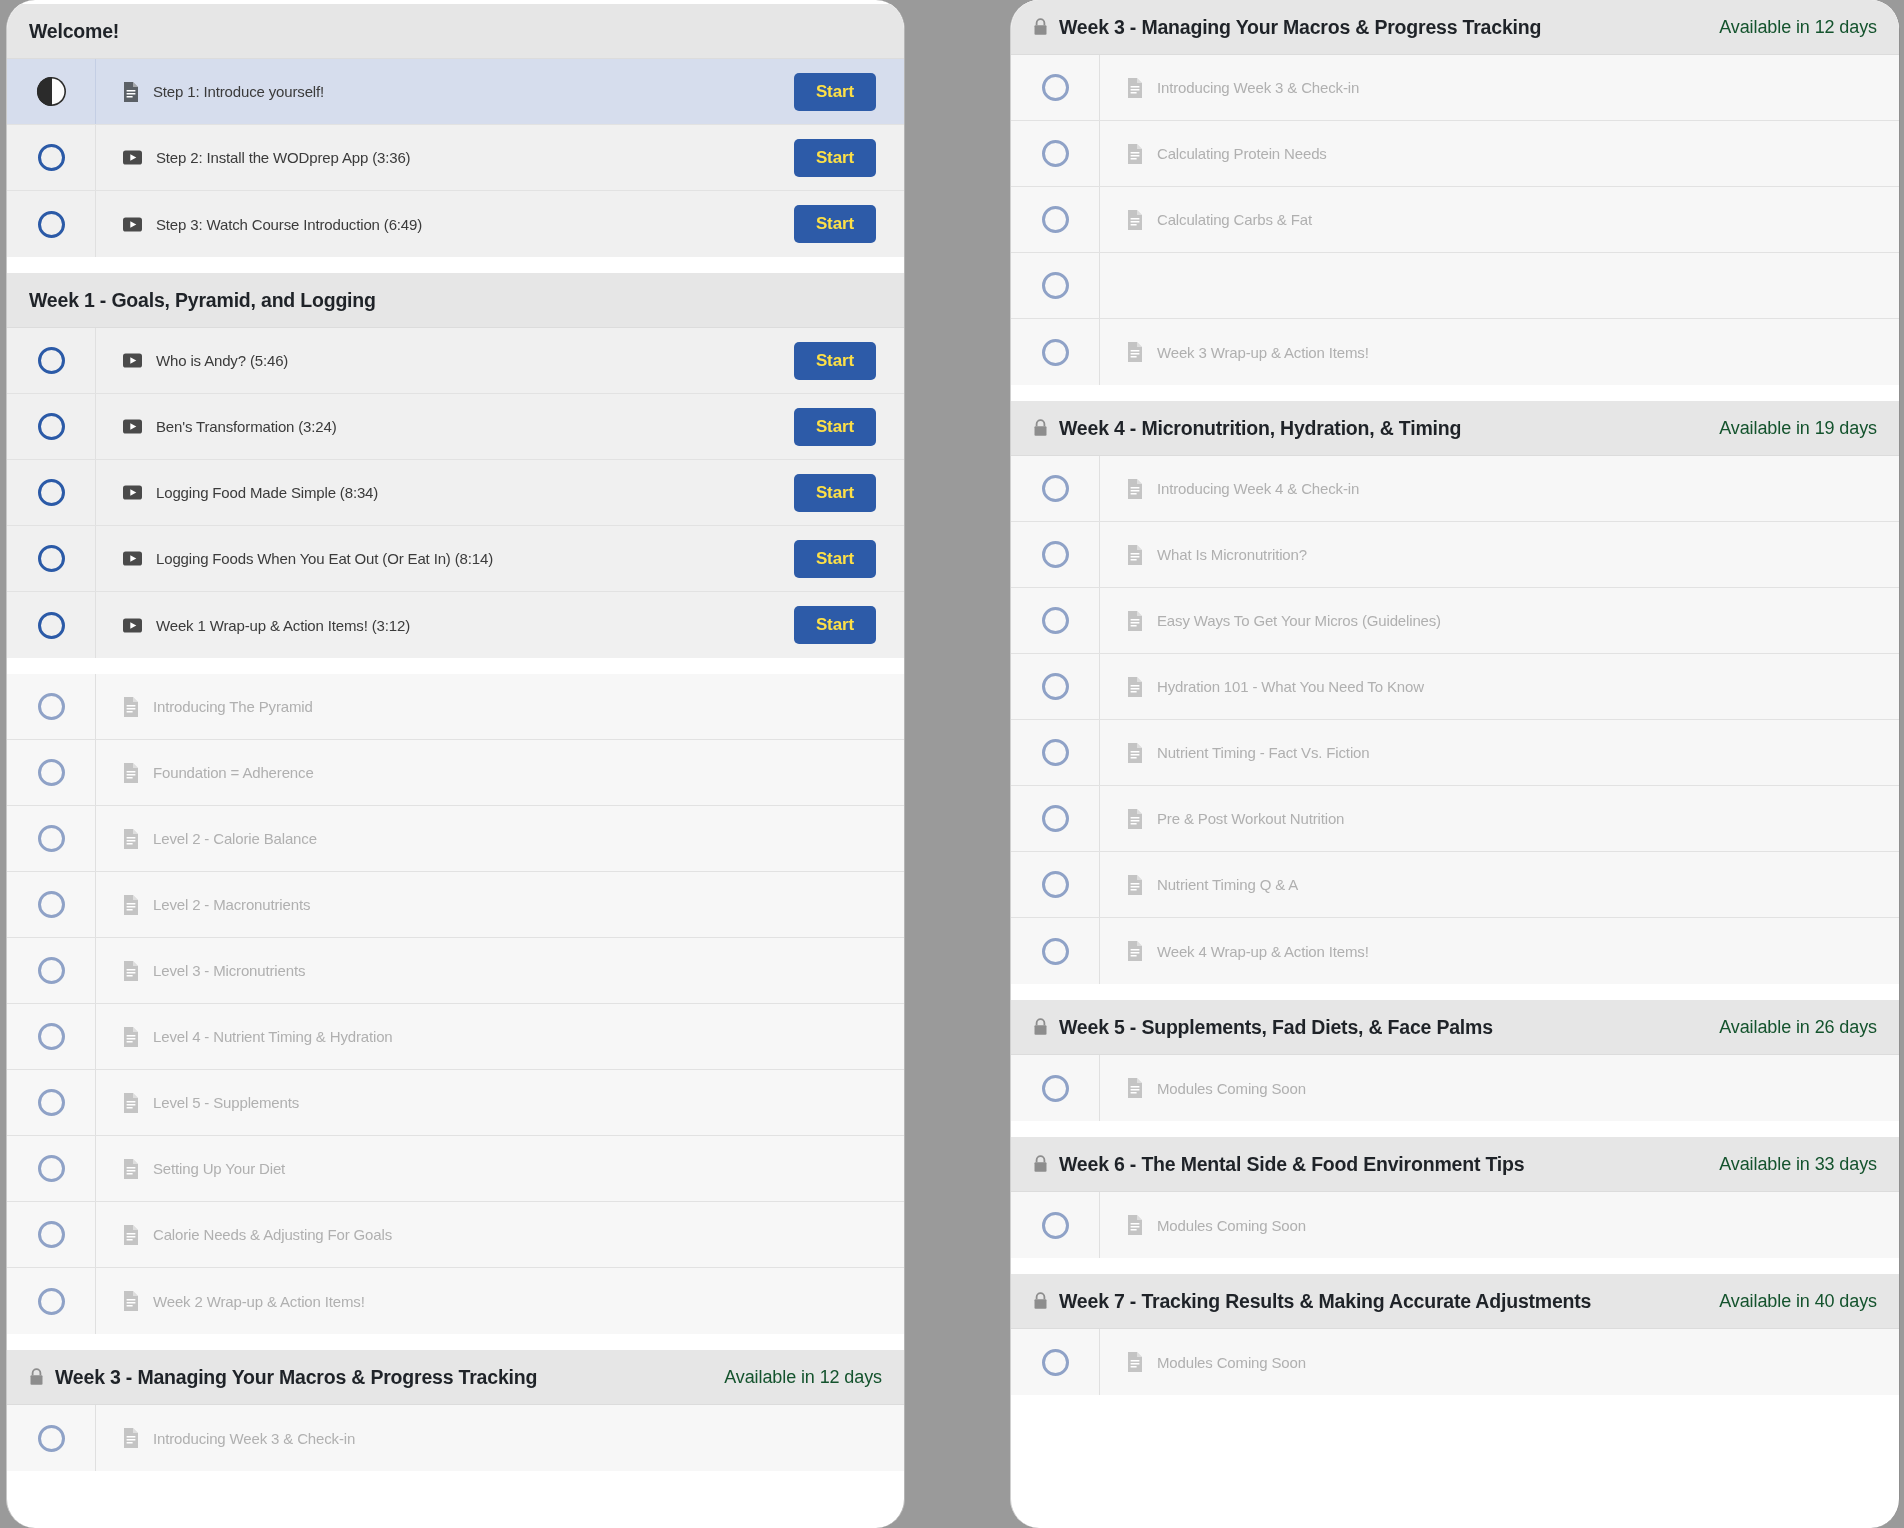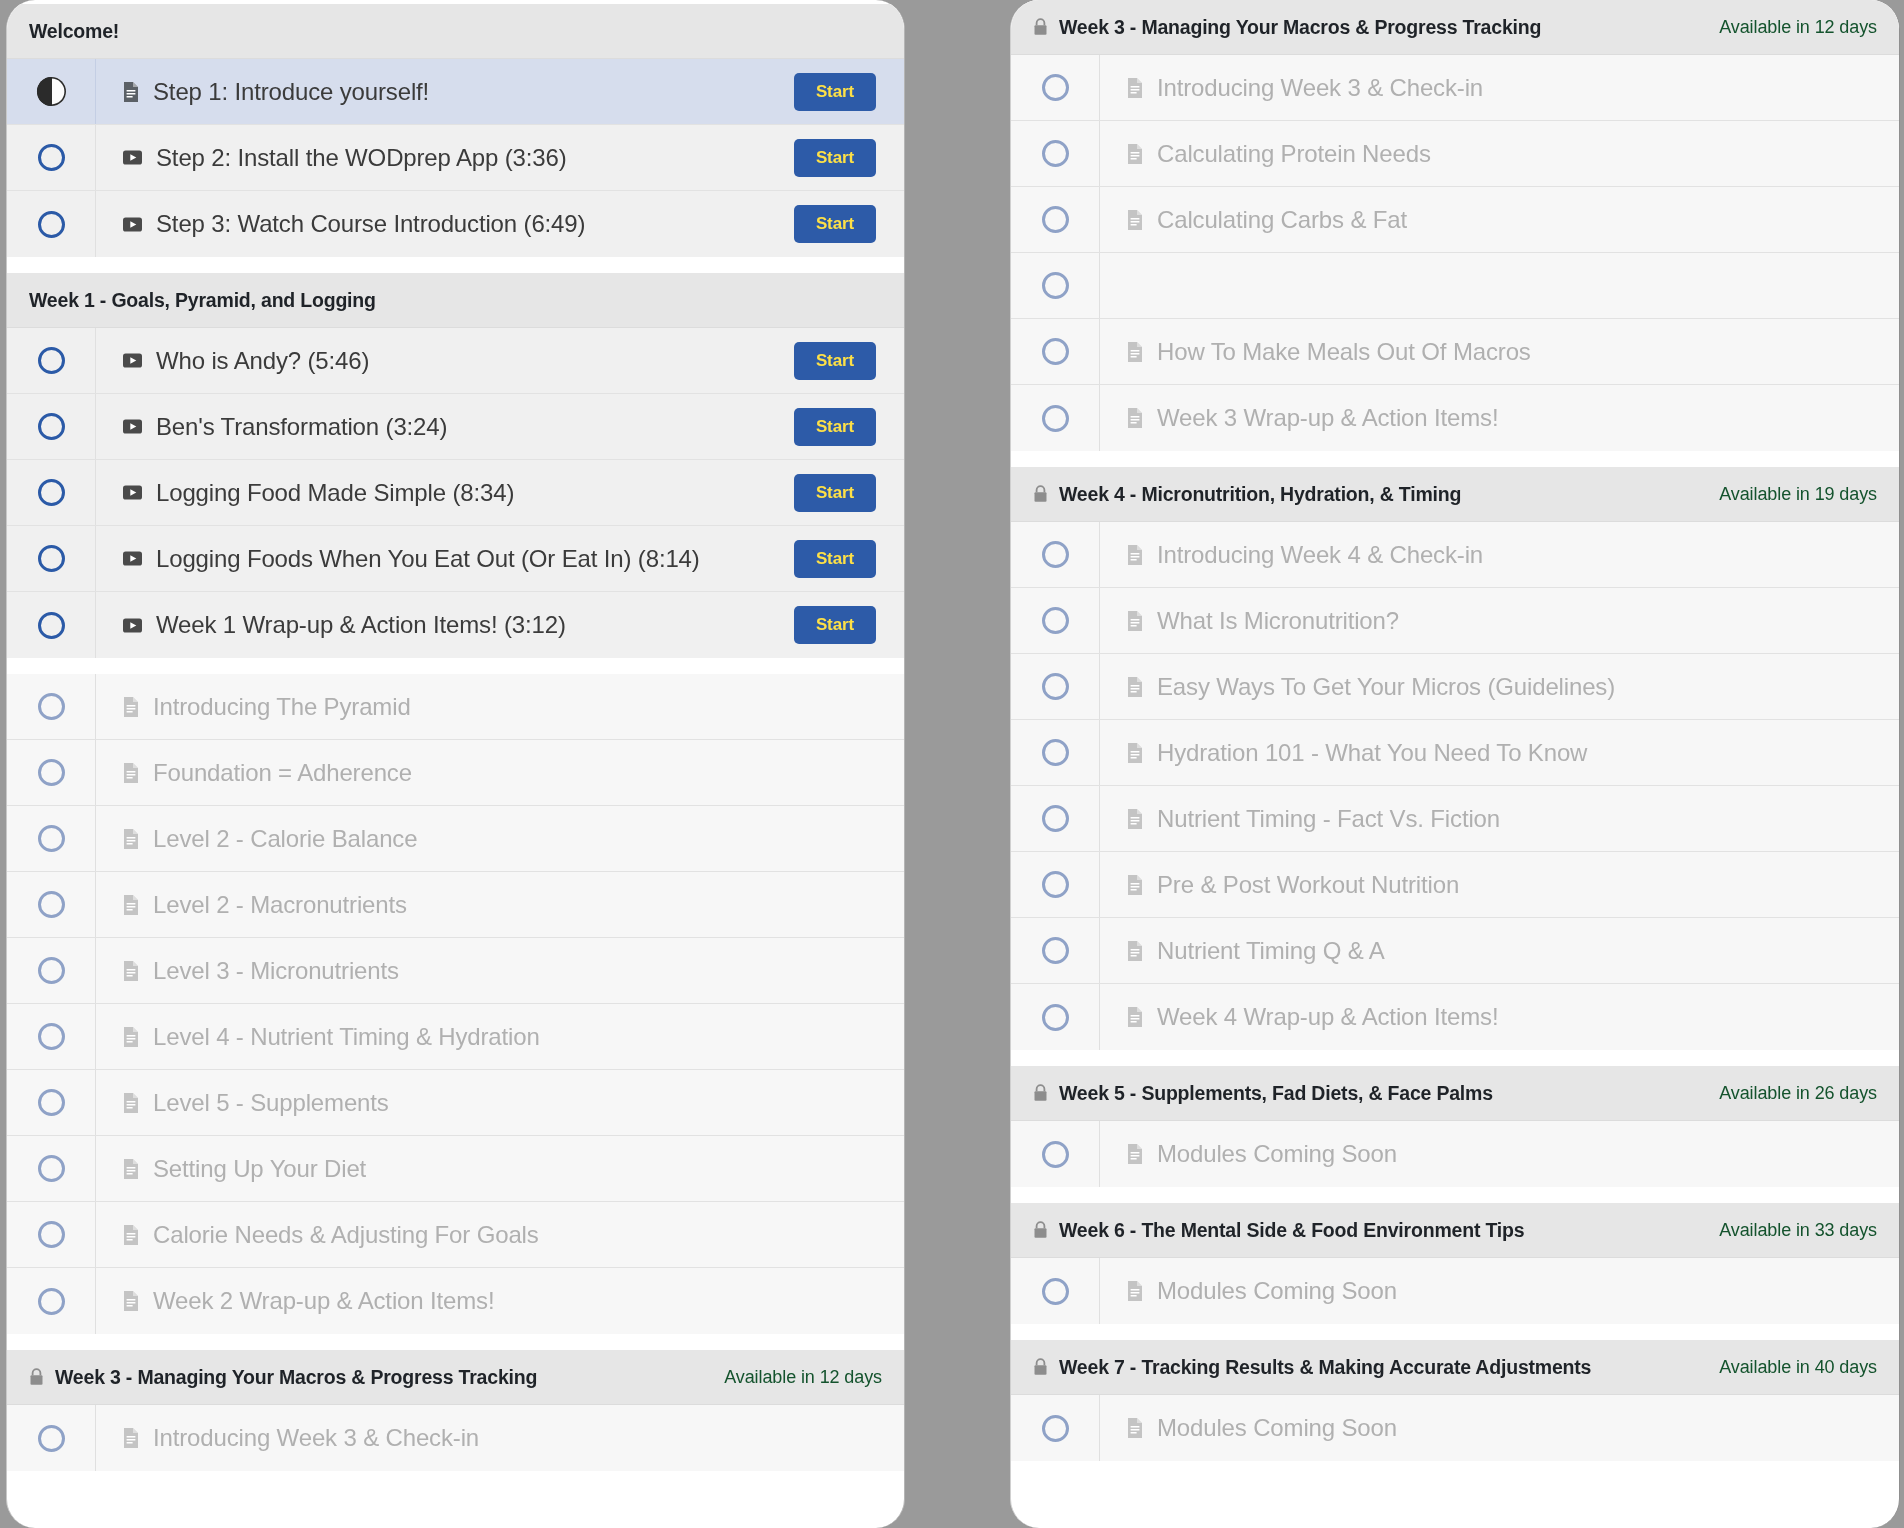--- a/index.html
+++ b/index.html
@@ -91,21 +91,21 @@
 
   .row .body {
     flex: 1;
     display: flex;
     align-items: center;
     padding-left: 26px;
     min-width: 0;
   }
   .row .ico { display: flex; align-items: center; margin-right: 13px; flex: 0 0 auto; }
   .row .label {
-    font-size: 24px;
+    font-size: 15px;
     color: #3b3b3b;
     white-space: nowrap;
     letter-spacing: -0.15px;
   }
   .row.locked .label { color: #b0b0b0; }
 
   .row .act { padding-right: 28px; display:flex; align-items:center; }
 
   .btn-start {
     background: #2d5ba8;
@@ -619,39 +619,20 @@
             <span class="body">
               <span class="ico">
                 <svg width="18" height="22" viewBox="0 0 18 22" aria-hidden="true">
                   <path d="M2 1h9l5 5v15H2z" fill="#c4c4c4"></path>
                   <path d="M11 1v5h5" fill="#ffffff" opacity="0.45"></path>
                   <rect x="4.6" y="9" width="8.8" height="1.5" fill="#ffffff"></rect>
                   <rect x="4.6" y="12" width="8.8" height="1.5" fill="#ffffff"></rect>
                   <rect x="4.6" y="15" width="6" height="1.5" fill="#ffffff"></rect>
                 </svg>
               </span>
-              <span class="label">How To Make Meals Out Of Macros</span>
-            </span>
-            <span class="act"></span>
-          </div>
-          <div class="row locked">
-            <span class="bullet">
-              <span class="circ muted"></span>
-            </span>
-            <span class="divider"></span>
-            <span class="body">
-              <span class="ico">
-                <svg width="18" height="22" viewBox="0 0 18 22" aria-hidden="true">
-                  <path d="M2 1h9l5 5v15H2z" fill="#c4c4c4"></path>
-                  <path d="M11 1v5h5" fill="#ffffff" opacity="0.45"></path>
-                  <rect x="4.6" y="9" width="8.8" height="1.5" fill="#ffffff"></rect>
-                  <rect x="4.6" y="12" width="8.8" height="1.5" fill="#ffffff"></rect>
-                  <rect x="4.6" y="15" width="6" height="1.5" fill="#ffffff"></rect>
-                </svg>
-              </span>
               <span class="label">Week 3 Wrap-up &amp; Action Items!</span>
             </span>
             <span class="act"></span>
           </div>
         </div>
         <div class="section">
           <div class="sec-head">
             <span class="lock">
               <svg width="15" height="18" viewBox="0 0 15 18" aria-hidden="true">
                 <path d="M3.6 7.2V5.1a3.9 3.9 0 0 1 7.8 0v2.1" fill="none" stroke="#8d8d8d" stroke-width="1.8"></path>

